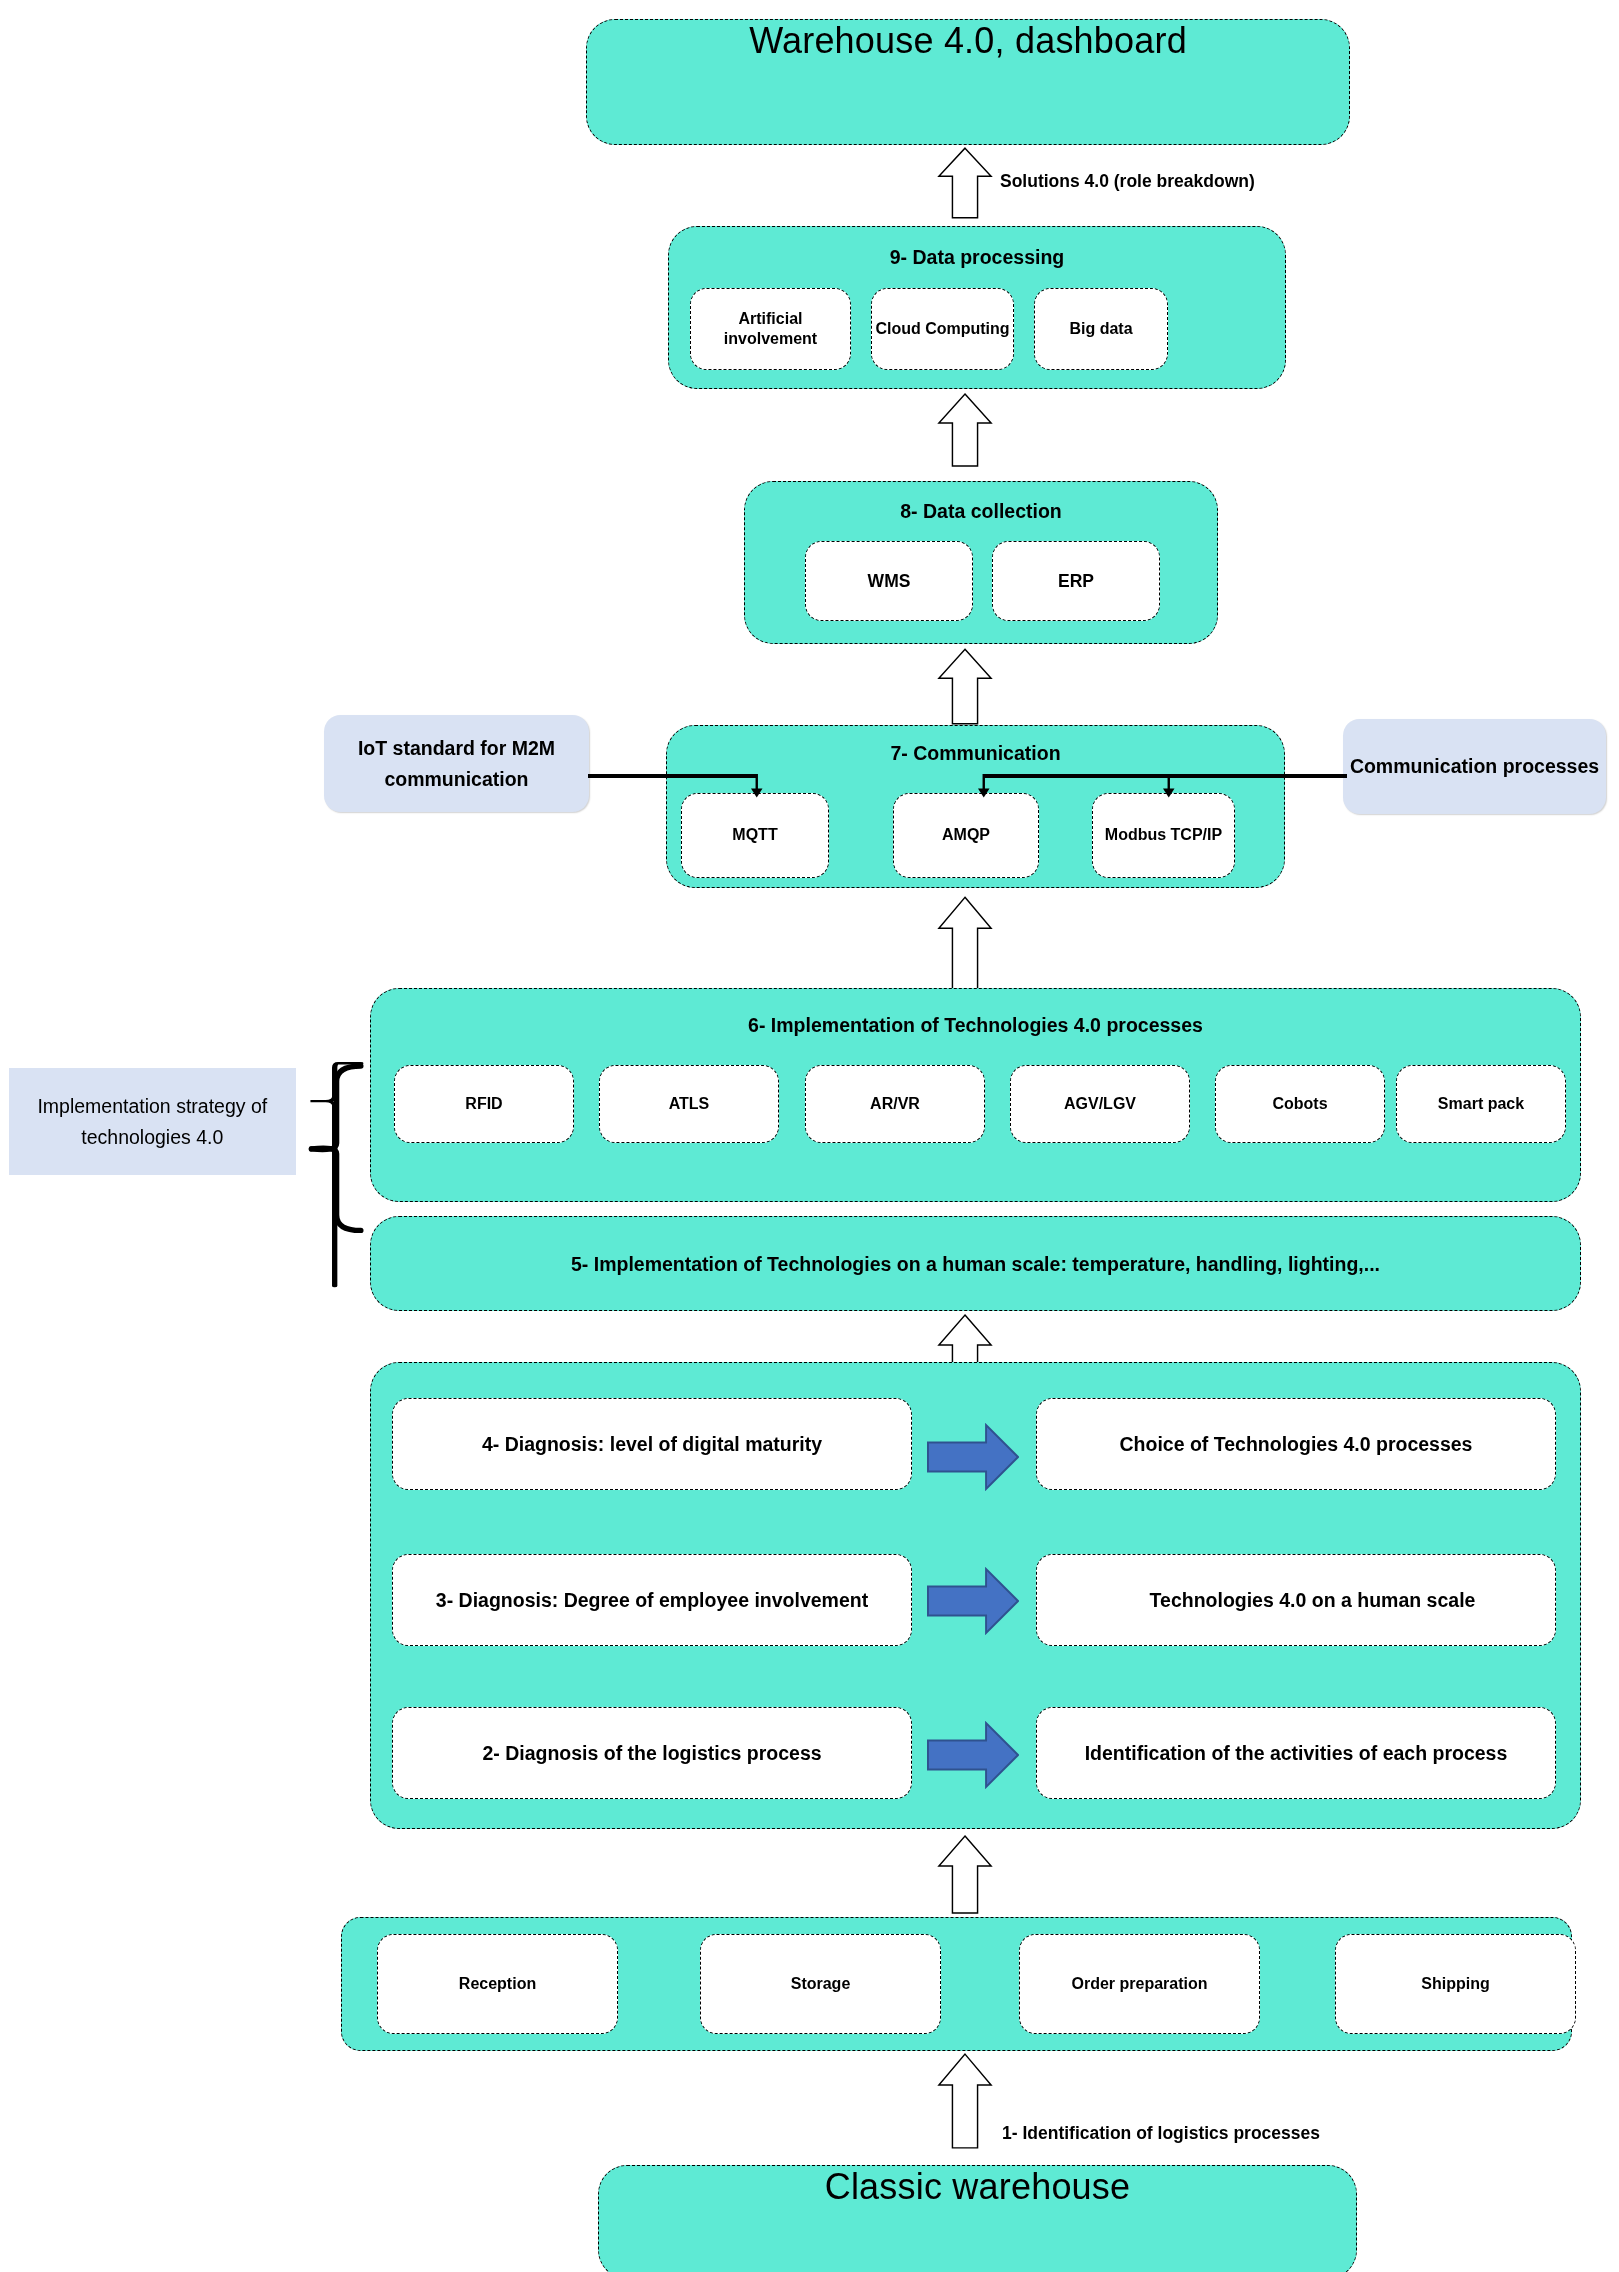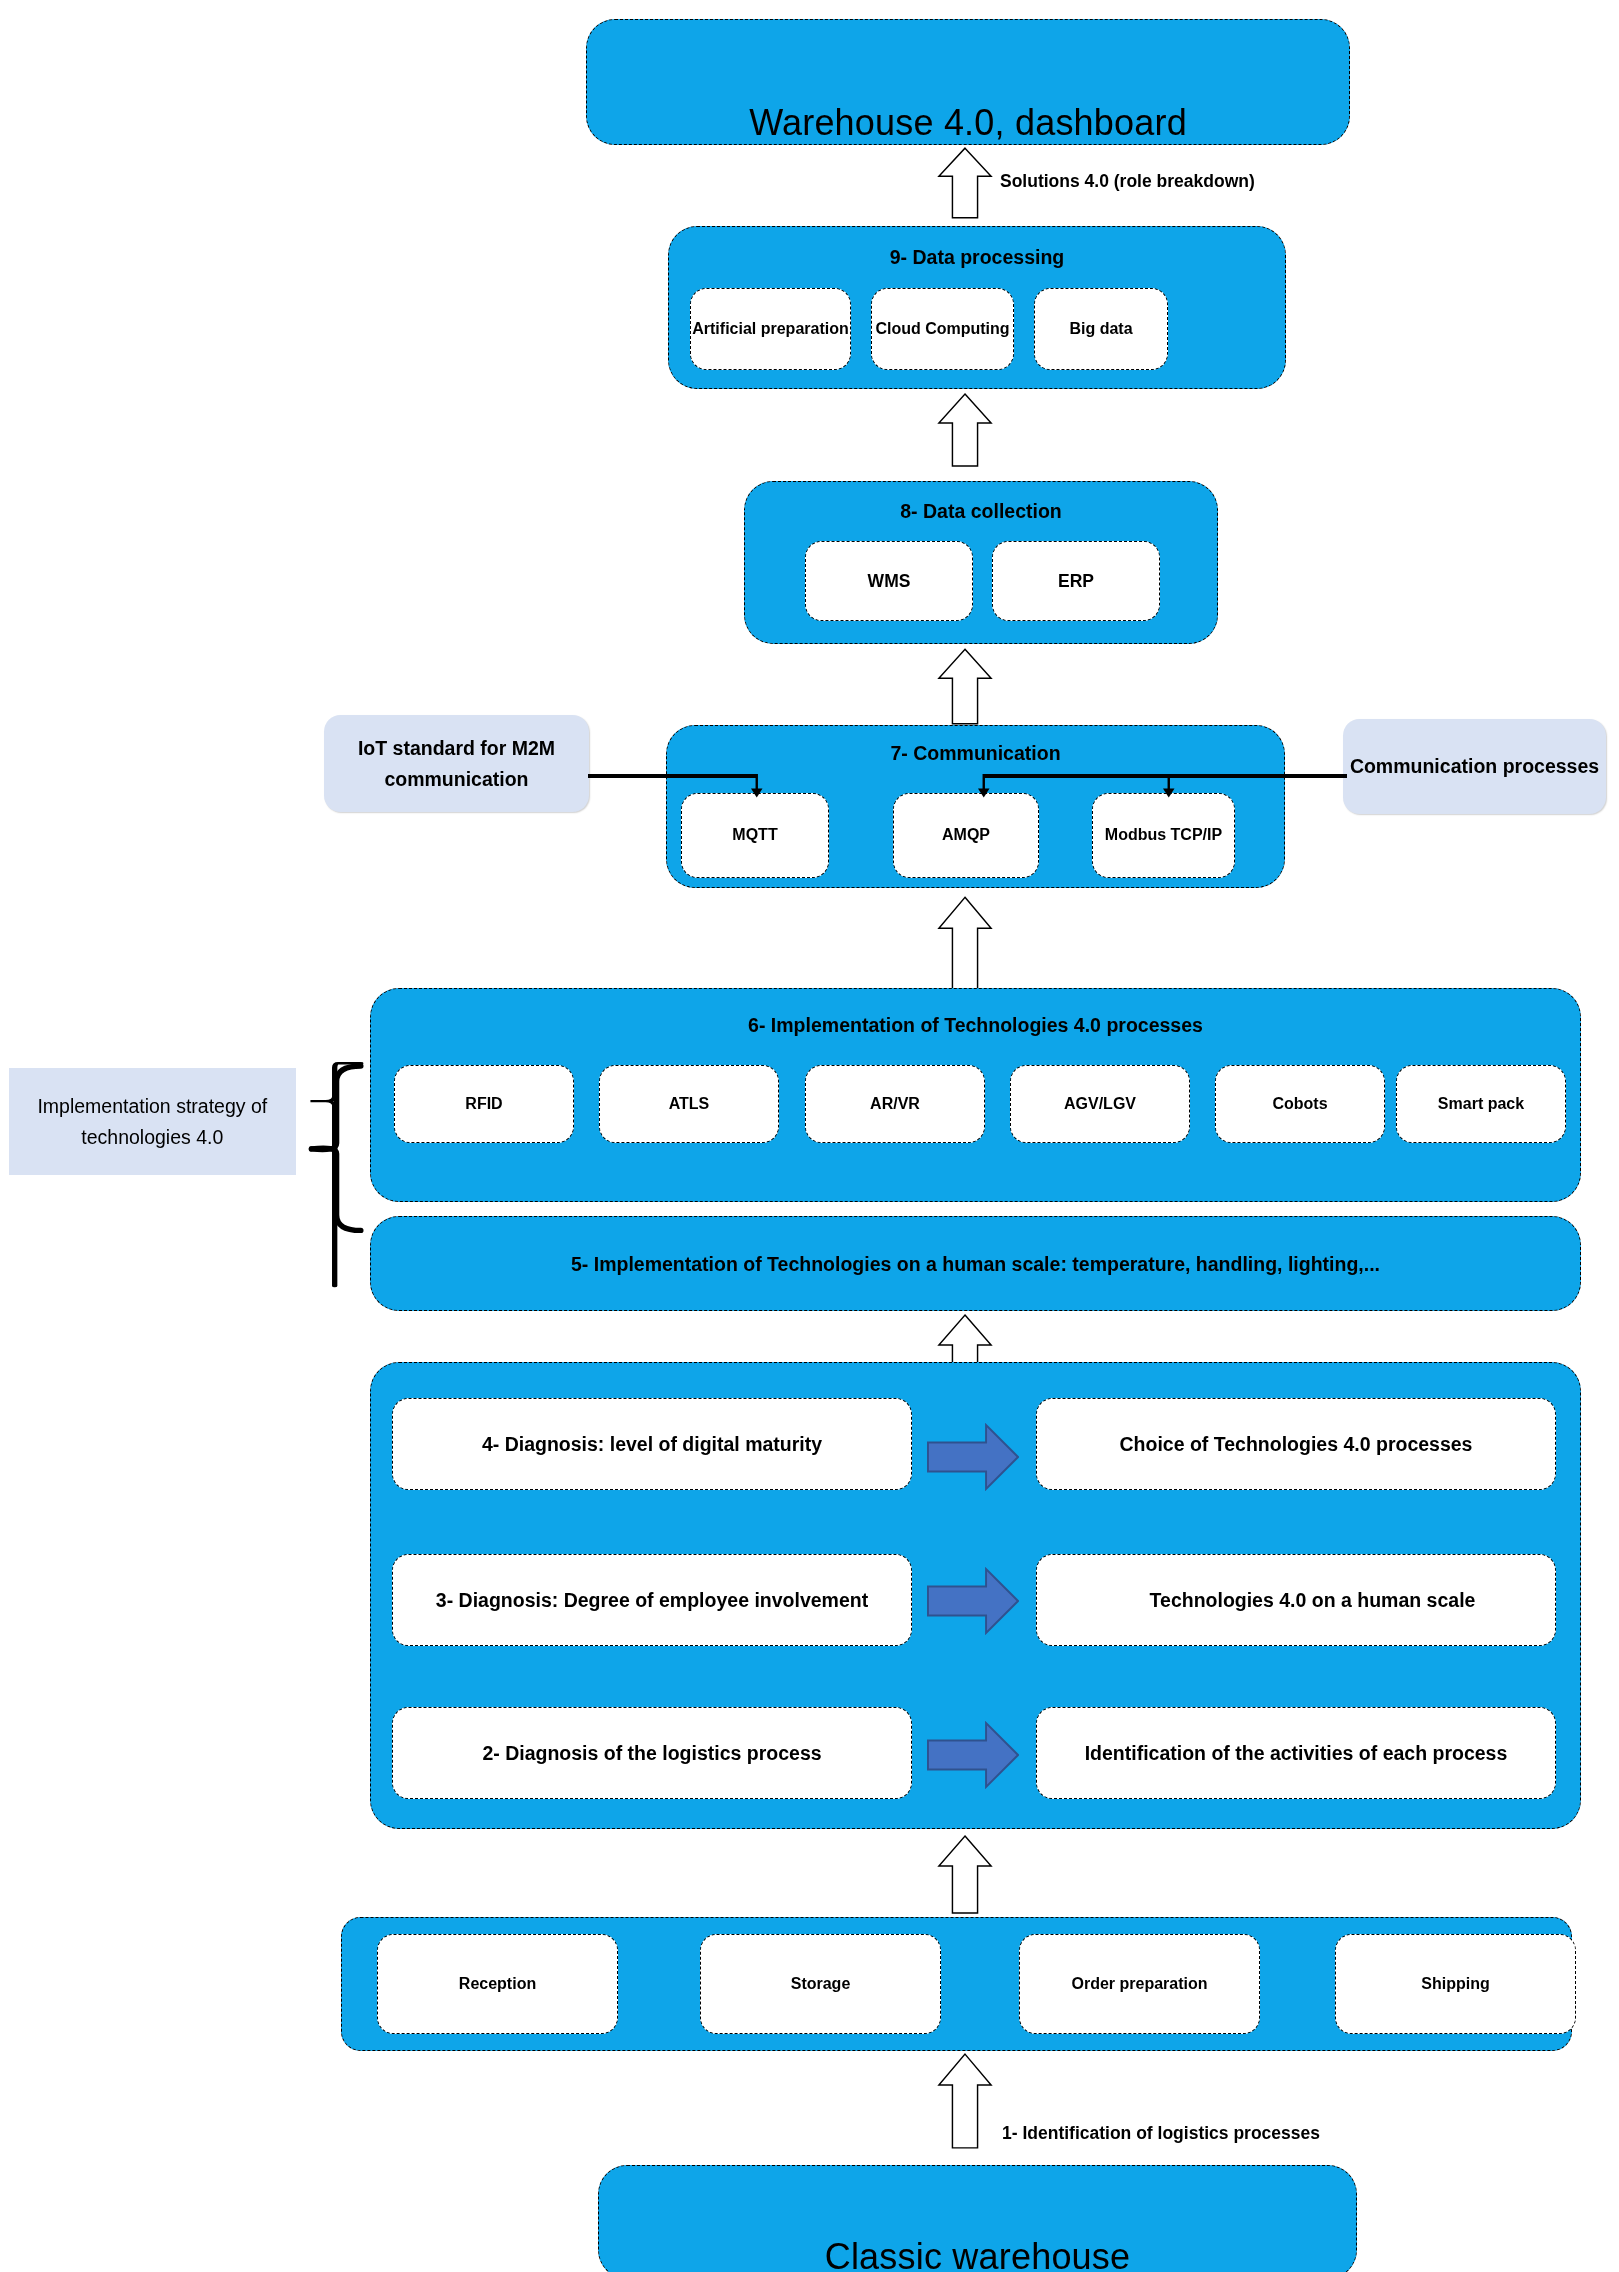--- a/index.html
+++ b/index.html
@@ -16,23 +16,23 @@
     height: 2273px;
     background: #ffffff;
     overflow: hidden;
   }
   .abs { position: absolute; box-sizing: border-box; }
 
   
   .dbox {
     border: 1.9px dashed #000;
     border-radius: 29px;
-    background: #0ea5e9;
-    display: flex;
-    align-items: flex-end;
+    background: #5eead4;
+    display: flex;
+    align-items: flex-start;
     justify-content: center;
     text-align: center;
   }
   .dbox-sm {
     border: 1.9px dashed #000;
     border-radius: 16.5px;
     background: #ffffff;
     display: flex;
     align-items: center;
     justify-content: center;
@@ -108,21 +108,21 @@
   <svg class="uparrow" style="left:936px; top:146px;" width="58" height="73" viewBox="0 0 120 150">
     <polygon points="60,4 114,62 86,62 86,148 34,148 34,62 6,62" fill="#ffffff" stroke="#000000" stroke-width="3"></polygon>
   </svg>
   <div class="note" style="left:1000px; top:171px;">Solutions 4.0 (role breakdown)</div>
 
   <div class="abs dbox" style="left:668px; top:226px; width:618px; height:163px; justify-content:flex-start; flex-direction:column;">
   </div>
   <div class="sect-title lbl-38" style="left:668px; top:246px; width:618px;">9- Data processing</div>
 
   <div class="abs dbox-sm lbl-30" style="left:690px; top:288px; width:161px; height:82px;">
-    <span>Artificial preparation</span>
+    <span>Artificial involvement</span>
   </div>
   <div class="abs dbox-sm lbl-30" style="left:871px; top:288px; width:143px; height:82px;">
     <span>Cloud Computing</span>
   </div>
   <div class="abs dbox-sm lbl-30" style="left:1034px; top:288px; width:134px; height:82px;">
     <span>Big data</span>
   </div>
 
   <svg class="uparrow" style="left:936px; top:392px;" width="58" height="75" viewBox="0 0 120 155">
     <polygon points="60,4 114,64 86,64 86,153 34,153 34,64 6,64" fill="#ffffff" stroke="#000000" stroke-width="3"></polygon>

